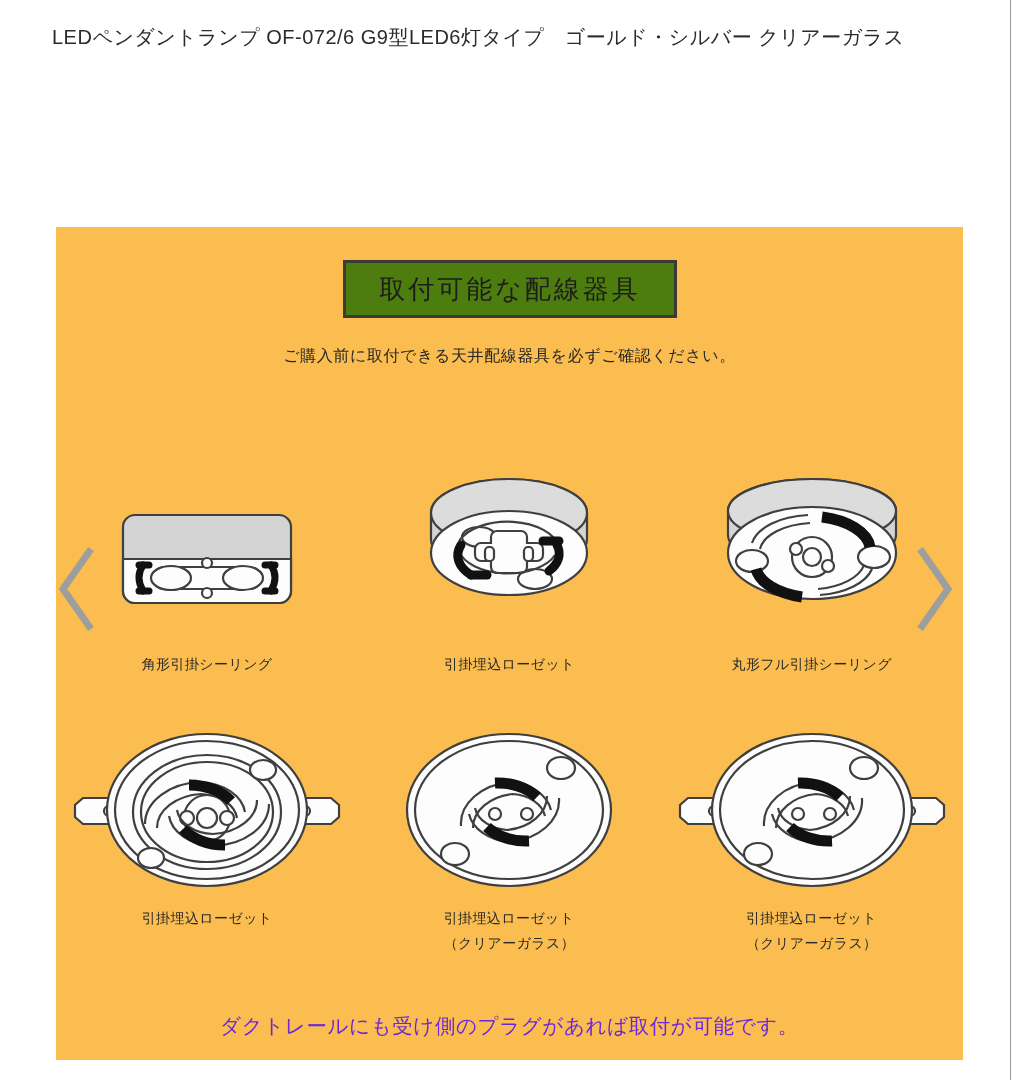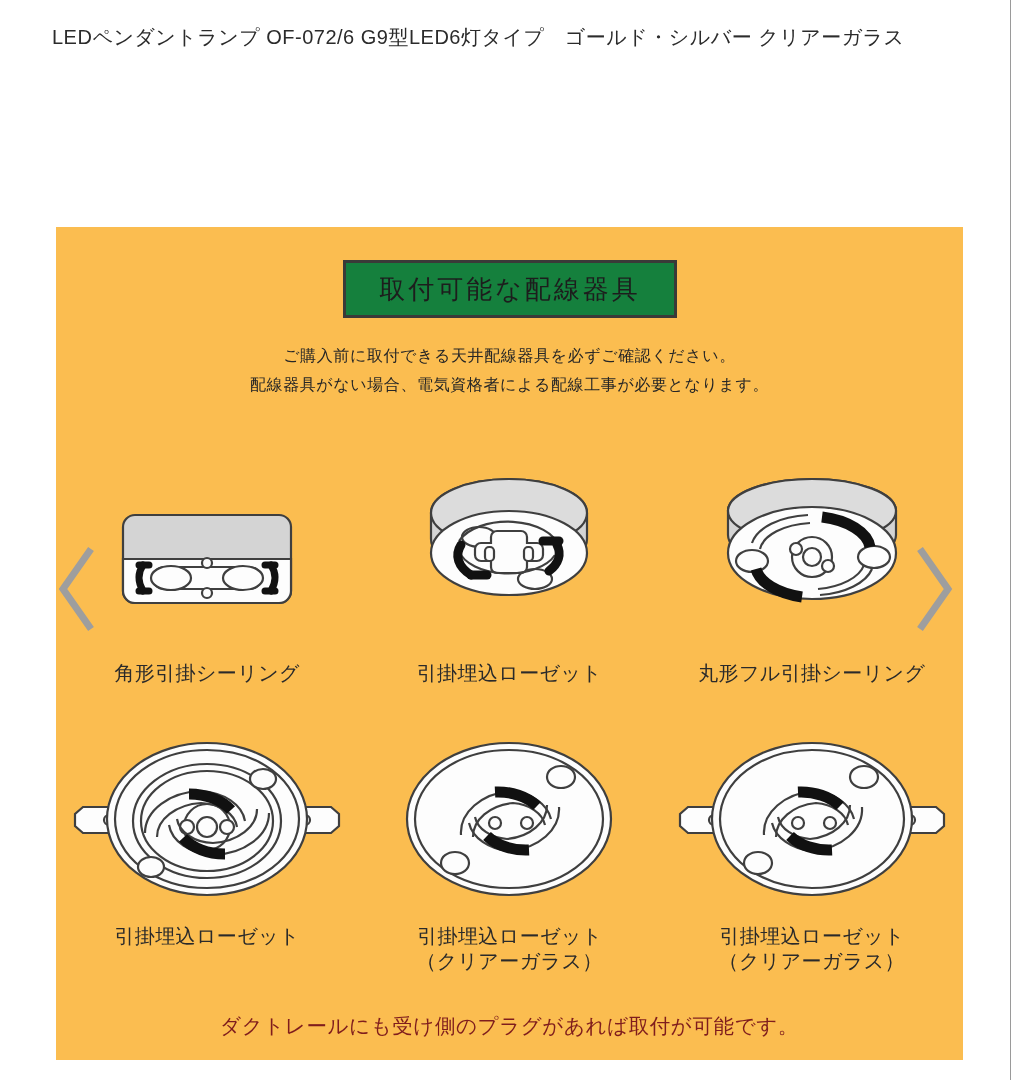--- a/index.html
+++ b/index.html
@@ -31,64 +31,64 @@
     position:absolute;
     left:56px;top:227px;
     width:907px;height:833px;
     background:#fbbd50;
     overflow:hidden;
   }
   
   .hdr-box{
     position:absolute;left:287px;top:33px;
     width:334px;height:58px;
-    background:#15803d;
+    background:#4d7c0f;
     border:3px solid #3a3a38;
     box-sizing:border-box;
     display:flex;align-items:center;justify-content:center;
   }
   .hdr-box span{
     font-size:26px;color:#1d1d1d;letter-spacing:3px;font-weight:500;
   }
   
   .para{
     position:absolute;left:0;top:115px;width:907px;
     text-align:center;
     color:#262626;
     font-size:16px;
     line-height:28.5px;
     letter-spacing:0.6px;
   }
   .para div{white-space:nowrap;}
   
   .footer{
     position:absolute;left:0;top:785px;width:907px;
-    text-align:center;color:#7f1d1d;
+    text-align:center;color:#6d28d9;
     font-size:20.5px;letter-spacing:0.6px;
   }
   
   .grid{
     position:absolute;left:0;top:232px;width:907px;
   }
   .row{
     display:flex;
     width:907px;
   }
   .cell{
     width:302.3px;
     display:flex;flex-direction:column;align-items:center;
   }
   .fig{
     height:180px;width:100%;
     display:flex;align-items:flex-end;justify-content:center;
   }
   .cap{
-    margin-top:22px;
-    text-align:right;
-    font-size:20px;
+    margin-top:13px;
+    text-align:left;
+    font-size:14px;
     color:#2a2a2a;
     line-height:25px;
     letter-spacing:0.4px;
   }
   .cap .sub{display:block;}
   .row2{margin-top:41px;}
   .row2 .fig{height:175px;}
   
   .chev{
     position:absolute;
@@ -106,21 +106,20 @@
   <div class="title">LEDペンダントランプ OF-072/6 G9型LED6灯タイプ　ゴールド・シルバー クリアーガラス</div>
 
   <div class="panel">
 
     <div class="hdr-box">
       <span>取付可能な配線器具</span>
     </div>
 
     <div class="para">
       <div>ご購入前に取付できる天井配線器具を必ずご確認ください。</div>
-      <div>配線器具がない場合、電気資格者による配線工事が必要となります。</div>
     </div>
 
     <div class="grid">
 
       <div class="row">
 
         <div class="cell">
           <div class="fig">
             <svg width="200" height="150" viewBox="0 0 200 150">
               <g stroke="#3f3f3f" stroke-width="2.2" fill="none">

